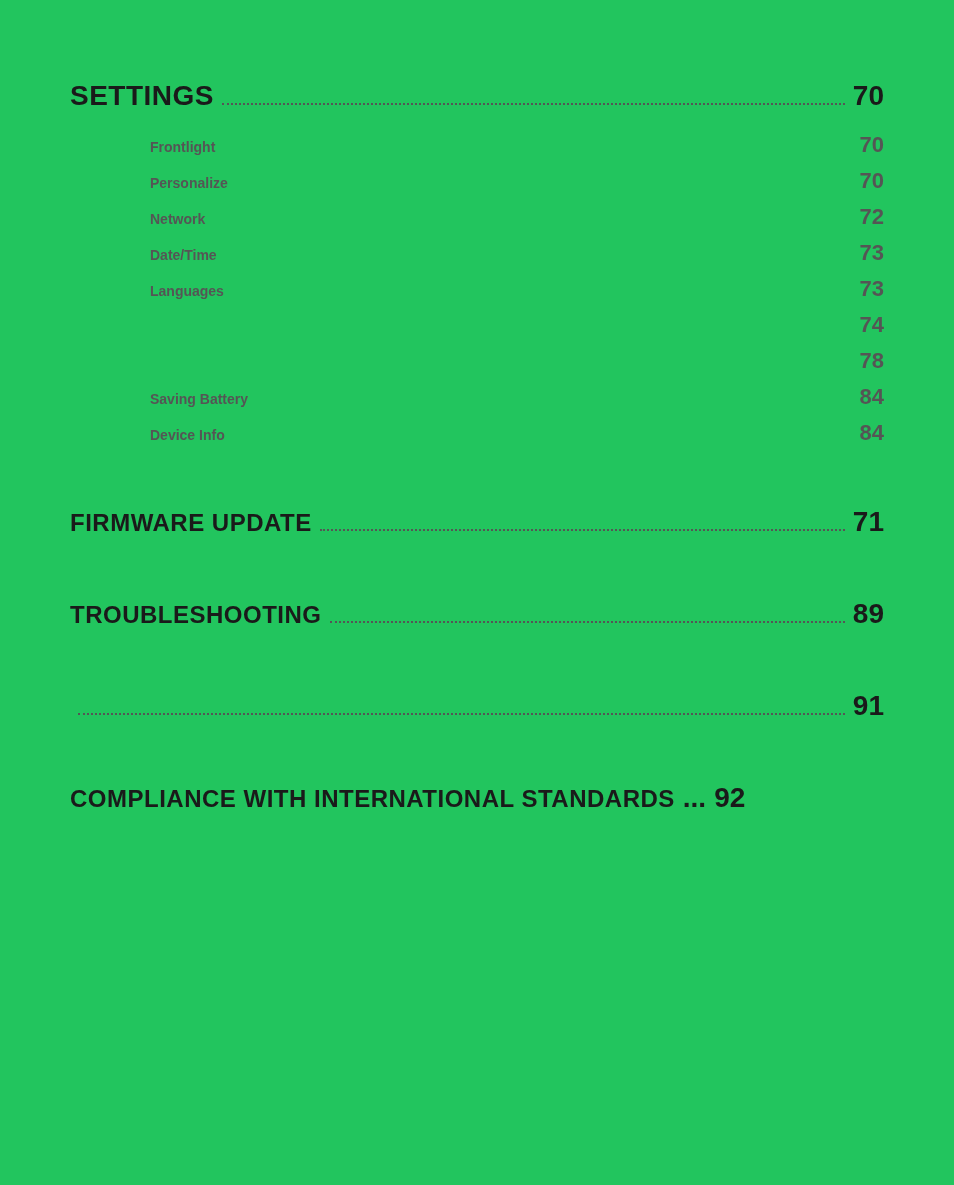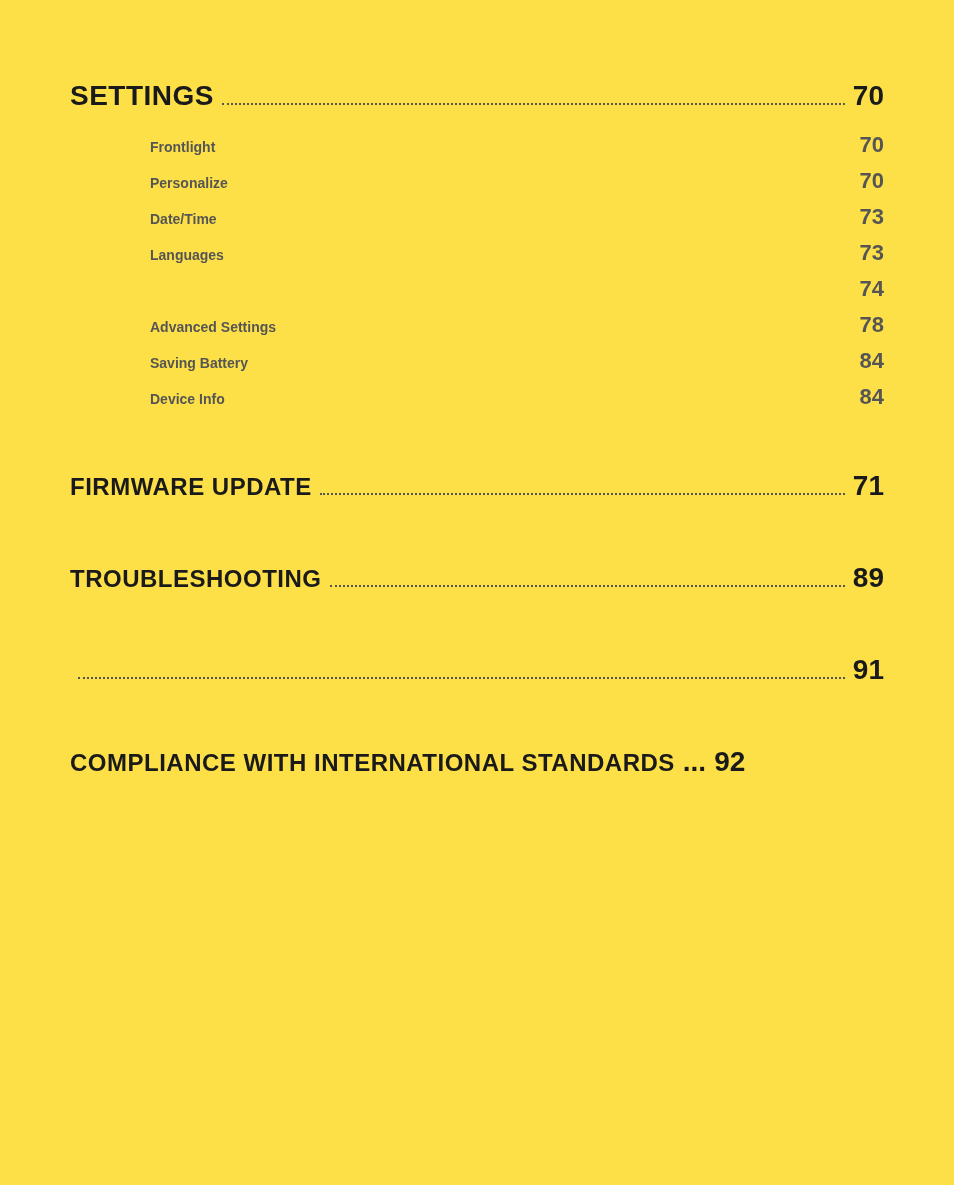--- a/index.html
+++ b/index.html
@@ -14,21 +14,21 @@
       width: 954px;
       min-height: 1185px;
       display: flex;
       justify-content: center;
       align-items: flex-start;
     }
 
     .page {
       width: 954px;
       min-height: 1185px;
-      background: #fde047;
+      background: #22c55e;
       padding: 80px 70px 80px 70px;
     }
 
     .toc-section {
       margin-bottom: 60px;
     }
 
     .toc-header {
       display: flex;
       align-items: baseline;
@@ -139,35 +139,39 @@
         <span class="toc-sub-title">Frontlight</span>
         <div class="toc-sub-spacer"></div>
         <span class="toc-sub-page">70</span>
       </div>
       <div class="toc-sub-item">
         <span class="toc-sub-title">Personalize</span>
         <div class="toc-sub-spacer"></div>
         <span class="toc-sub-page">70</span>
       </div>
       <div class="toc-sub-item">
+        <span class="toc-sub-title">Network</span>
+        <div class="toc-sub-spacer"></div>
+        <span class="toc-sub-page">72</span>
+      </div>
+      <div class="toc-sub-item">
         <span class="toc-sub-title">Date/Time</span>
         <div class="toc-sub-spacer"></div>
         <span class="toc-sub-page">73</span>
       </div>
       <div class="toc-sub-item">
         <span class="toc-sub-title">Languages</span>
         <div class="toc-sub-spacer"></div>
         <span class="toc-sub-page">73</span>
       </div>
       <div class="toc-sub-item">
         <div class="toc-sub-spacer"></div>
         <span class="toc-sub-page">74</span>
       </div>
       <div class="toc-sub-item">
-        <span class="toc-sub-title">Advanced Settings</span>
         <div class="toc-sub-spacer"></div>
         <span class="toc-sub-page">78</span>
       </div>
       <div class="toc-sub-item">
         <span class="toc-sub-title">Saving Battery</span>
         <div class="toc-sub-spacer"></div>
         <span class="toc-sub-page">84</span>
       </div>
       <div class="toc-sub-item">
         <span class="toc-sub-title">Device Info</span>

